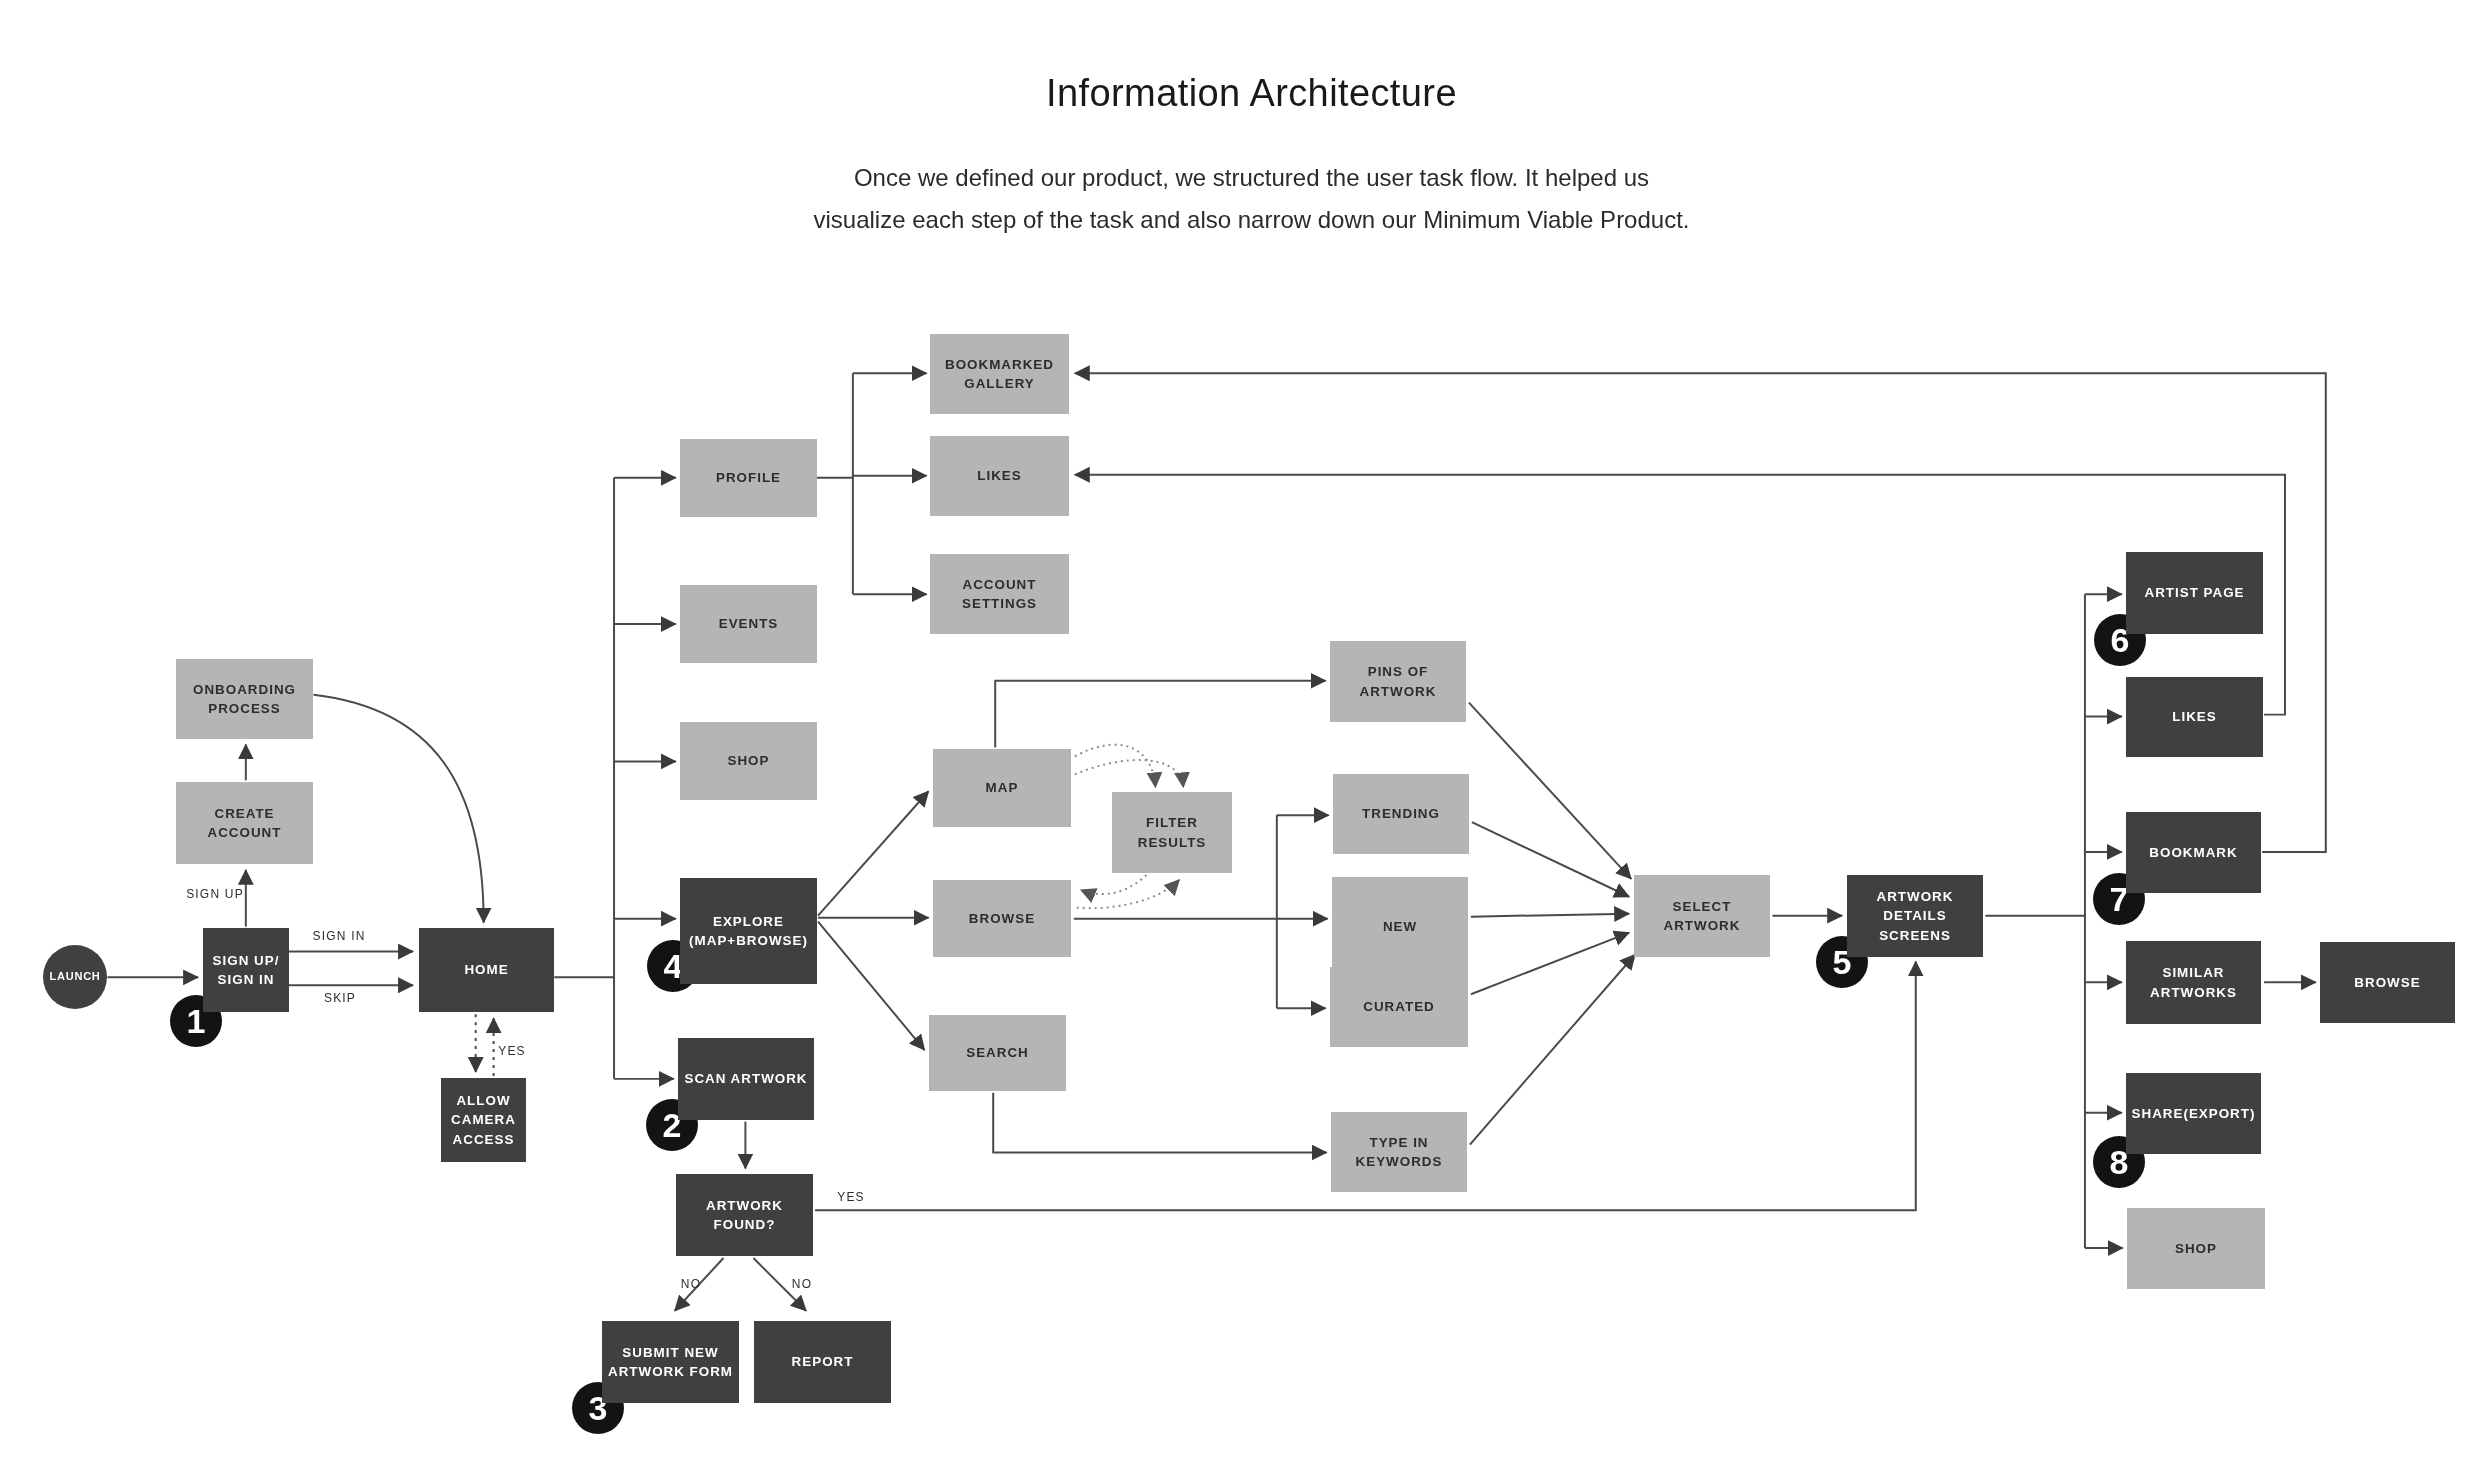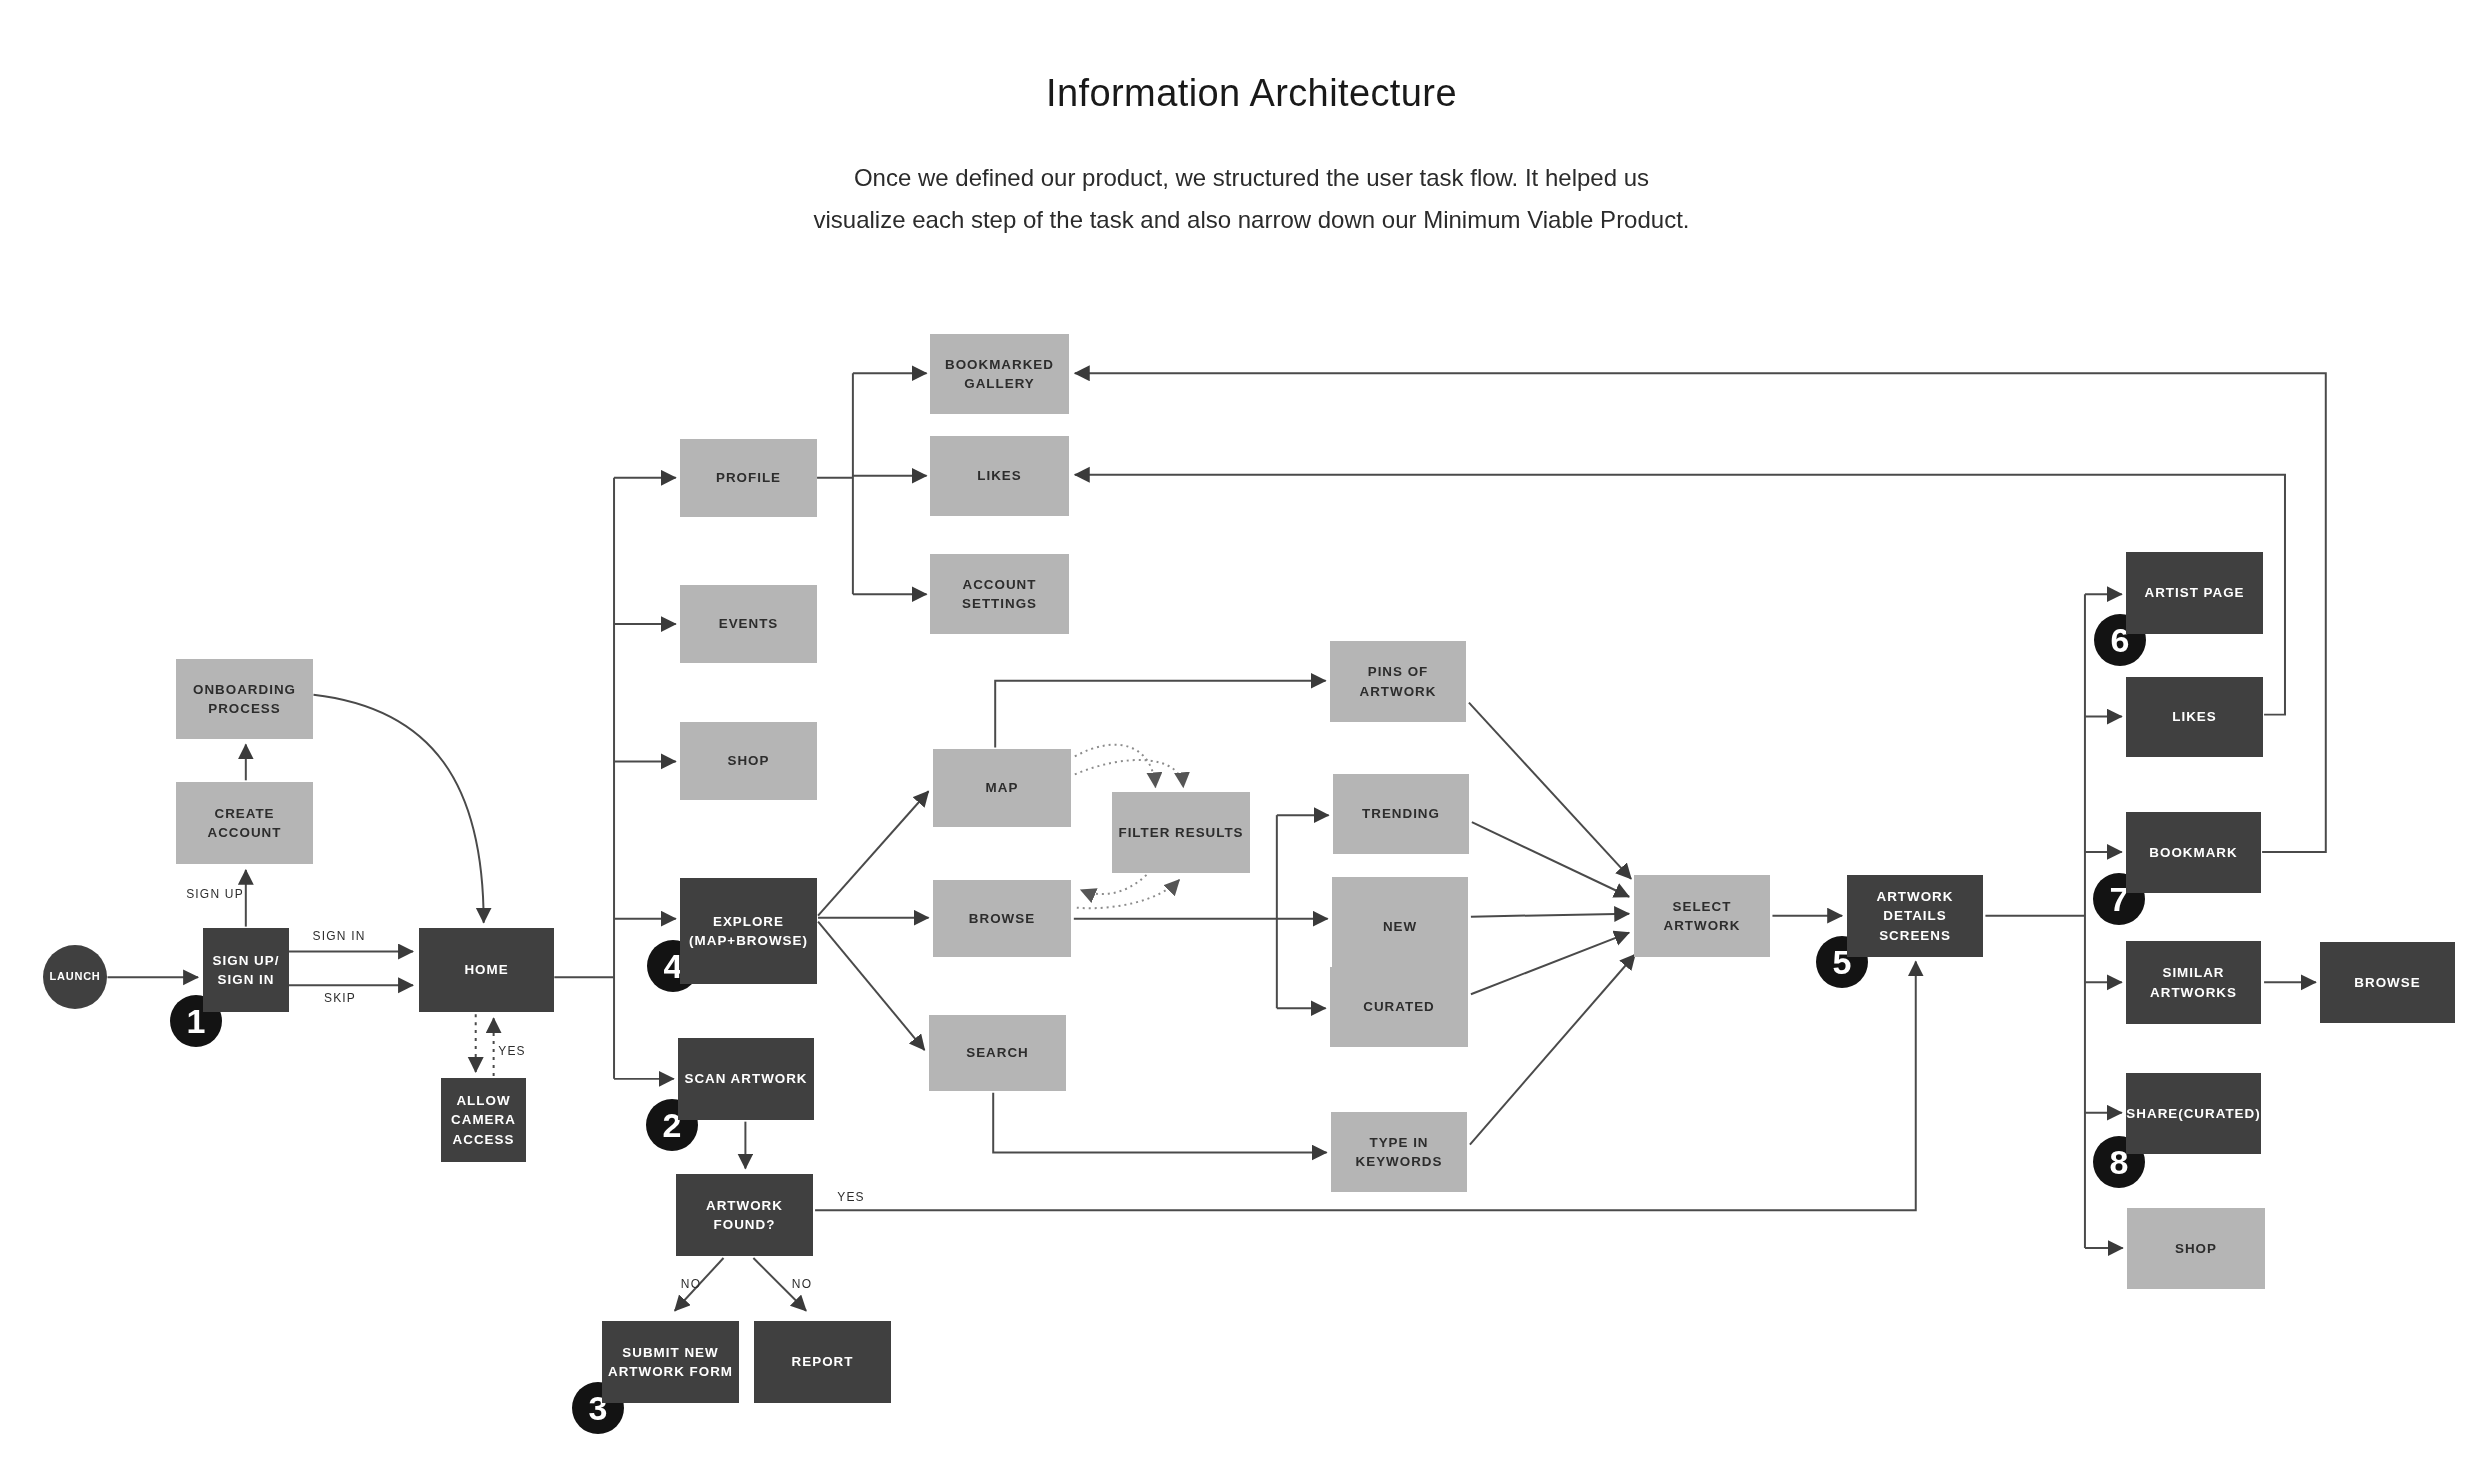--- a/index.html
+++ b/index.html
@@ -149,40 +149,40 @@
   <div class="node black" style="left:754px;top:1321px;width:137px;height:82px">REPORT</div>
 
   <div class="node gray" style="left:930px;top:334px;width:139px;height:80px">BOOKMARKED
 GALLERY</div>
   <div class="node gray" style="left:930px;top:436px;width:139px;height:80px">LIKES</div>
   <div class="node gray" style="left:930px;top:554px;width:139px;height:80px">ACCOUNT
 SETTINGS</div>
   <div class="node gray" style="left:933px;top:749px;width:138px;height:78px">MAP</div>
   <div class="node gray" style="left:933px;top:880px;width:138px;height:77px">BROWSE</div>
   <div class="node gray" style="left:929px;top:1015px;width:137px;height:76px">SEARCH</div>
-  <div class="node gray" style="left:1112px;top:792px;width:138px;height:81px">FILTER RESULTS</div>
+  <div class="node gray" style="left:1112px;top:792px;width:120px;height:81px">FILTER RESULTS</div>
 
   <div class="node gray" style="left:1330px;top:641px;width:136px;height:81px">PINS OF ARTWORK</div>
   <div class="node gray" style="left:1333px;top:774px;width:136px;height:80px">TRENDING</div>
   <div class="node gray" style="left:1332px;top:877px;width:136px;height:100px">NEW</div>
   <div class="node gray" style="left:1330px;top:967px;width:138px;height:80px">CURATED</div>
   <div class="node gray" style="left:1331px;top:1112px;width:136px;height:80px">TYPE IN
 KEYWORDS</div>
 
   <div class="node gray" style="left:1634px;top:875px;width:136px;height:82px">SELECT ARTWORK</div>
   <div class="node black" style="left:1847px;top:875px;width:136px;height:82px">ARTWORK
 DETAILS SCREENS</div>
 
   <div class="node black" style="left:2126px;top:552px;width:137px;height:82px">ARTIST PAGE</div>
   <div class="node black" style="left:2126px;top:677px;width:137px;height:80px">LIKES</div>
   <div class="node black" style="left:2126px;top:812px;width:135px;height:81px">BOOKMARK</div>
   <div class="node black" style="left:2126px;top:941px;width:135px;height:83px">SIMILAR
 ARTWORKS</div>
   <div class="node black" style="left:2320px;top:942px;width:135px;height:81px">BROWSE</div>
-  <div class="node black" style="left:2126px;top:1073px;width:135px;height:81px">SHARE(CURATED)</div>
+  <div class="node black" style="left:2126px;top:1073px;width:135px;height:81px">SHARE(EXPORT)</div>
   <div class="node gray" style="left:2127px;top:1208px;width:138px;height:81px">SHOP</div>
 
   <span class="elabel" style="left:215px;top:894px">SIGN UP</span>
   <span class="elabel" style="left:339px;top:936px">SIGN IN</span>
   <span class="elabel" style="left:340px;top:998px">SKIP</span>
   <span class="elabel" style="left:512px;top:1051px">YES</span>
   <span class="elabel" style="left:851px;top:1197px">YES</span>
   <span class="elabel" style="left:691px;top:1284px">NO</span>
   <span class="elabel" style="left:802px;top:1284px">NO</span>
 

